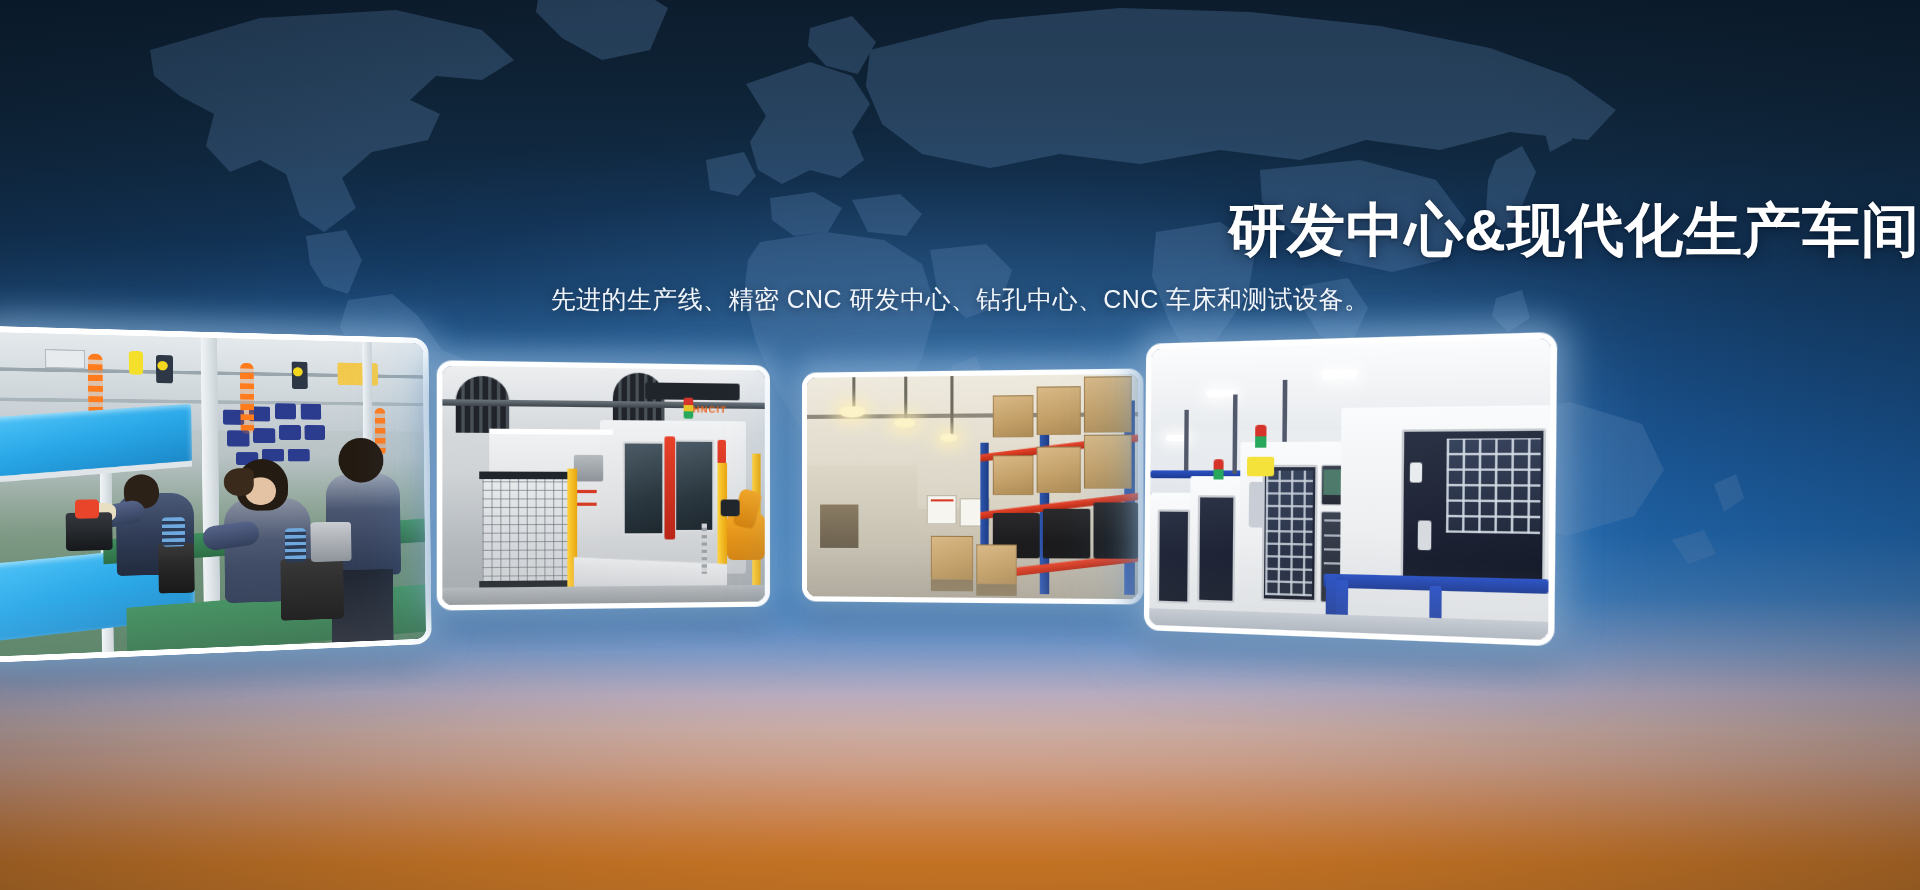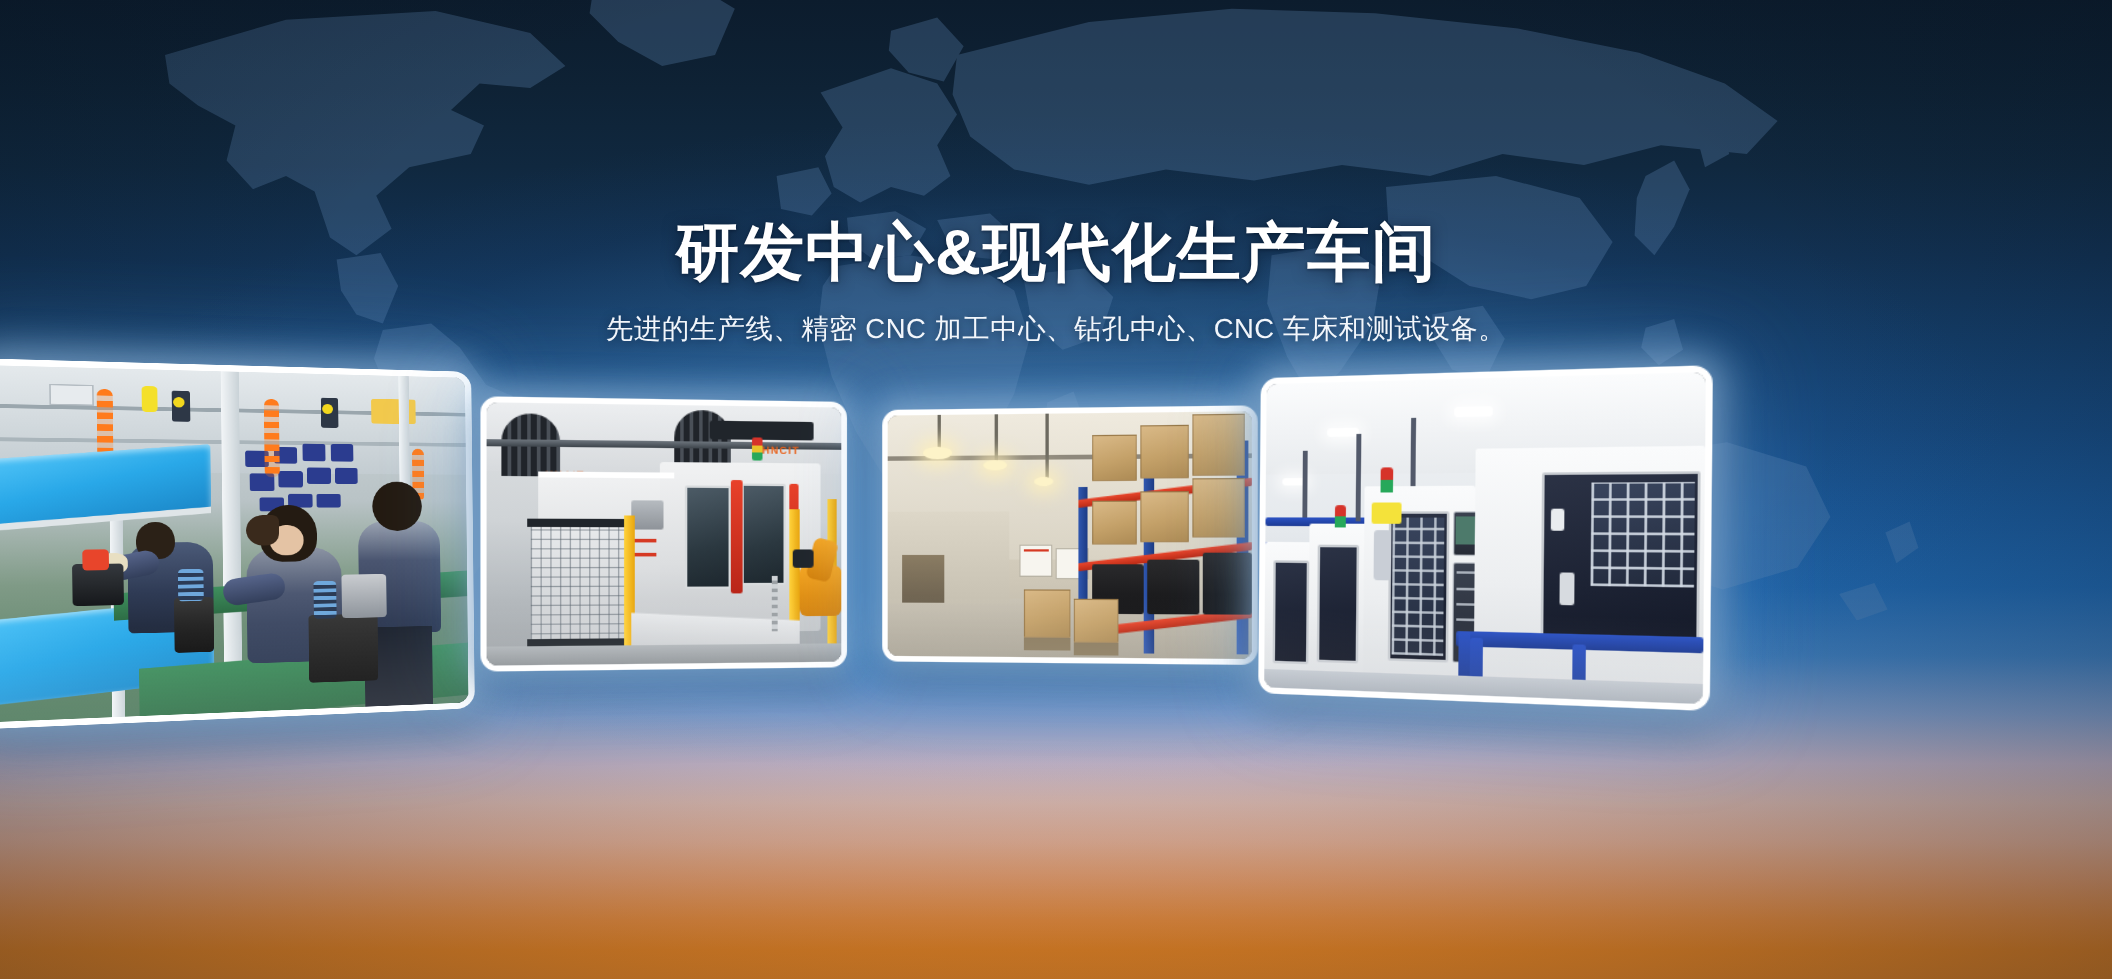--- a/index.html
+++ b/index.html
@@ -78,20 +78,21 @@
     z-index:5;
   }
   .banner-title {
     color:#ffffff;
     font-size:58px;
     font-weight:bold;
     letter-spacing:1px;
     line-height:1.18;
     text-shadow:0 2px 14px rgba(2,16,34,.55), 0 1px 3px rgba(2,16,34,.5);
     white-space:nowrap;
+    text-align:right;
   }
   .banner-subtitle {
     margin-top:18px;
     color:#f2f6fb;
     font-size:25px;
     font-weight:normal;
     letter-spacing:.4px;
     line-height:1.4;
     text-shadow:0 1px 8px rgba(2,16,34,.5);
     white-space:nowrap;
@@ -258,21 +259,21 @@
 
         <path d="M1604 520 L1626 510 L1634 534 L1614 548 Z"></path>
       </g>
     </svg>
   </div>
 
   <div class="bg-vignette"></div>
 
   <div class="heading-block">
     <h1 class="banner-title">研发中心&amp;现代化生产车间</h1>
-    <p class="banner-subtitle">先进的生产线、精密 CNC 加工中心、钻孔中心、CNC 车床和测试设备。</p>
+    <p class="banner-subtitle">先进的生产线、精密 CNC 研发中心、钻孔中心、CNC 车床和测试设备。</p>
   </div>
 
   <div class="photo-fan">
 
     <div class="photo-card" id="card-1">
       <div class="scene">
         <div class="s-fill sc1-bg"></div>
         <div class="blk sc1-ceil"></div>
 
         <div class="blk" style="left:0;top:11%;width:100%;height:3px;background:#9aa6ad;"></div>

